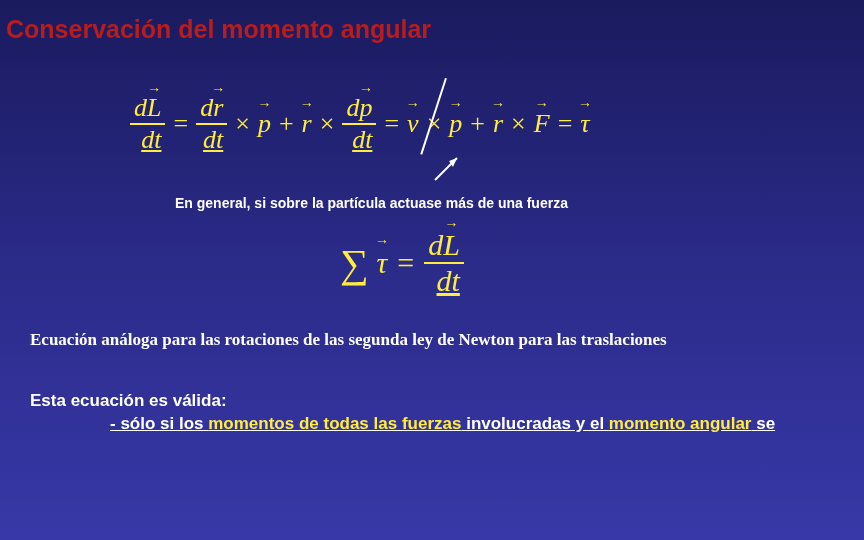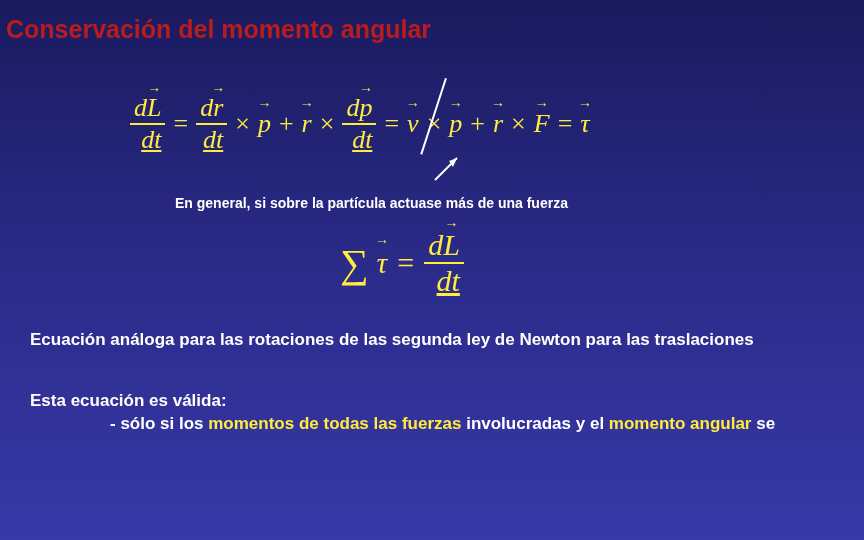--- a/index.html
+++ b/index.html
@@ -104,33 +104,34 @@
     font-size: 40px;
     font-style: normal;
   }
   .caption2 {
     position: absolute;
     top: 330px;
     left: 30px;
     font-size: 17px;
     font-weight: bold;
     color: #ffffff;
+    font-family: Liberation Serif, serif;
   }
   .validity {
     position: absolute;
     top: 390px;
     left: 30px;
     right: 8px;
     font-size: 17px;
     font-weight: bold;
     color: #ffffff;
     line-height: 1.35;
   }
   .hl { color: #ffec3d; }
-  .indent1 { margin-left: 80px; }
+  .indent1 { margin-left: 80px; text-decoration: underline; }
 </style>
 </head>
 <body>
 
 <div class="title">Conservación del momento angular</div>
 
 <div class="eq1-wrap">
   <div class="eq1">
     <span class="frac">
       <span class="num"><span>d</span><span class="vec">L</span></span>

